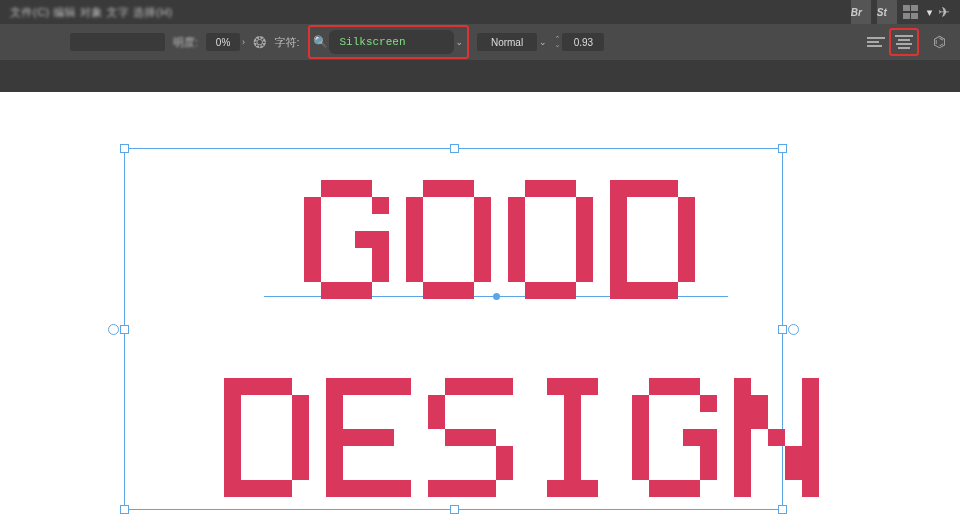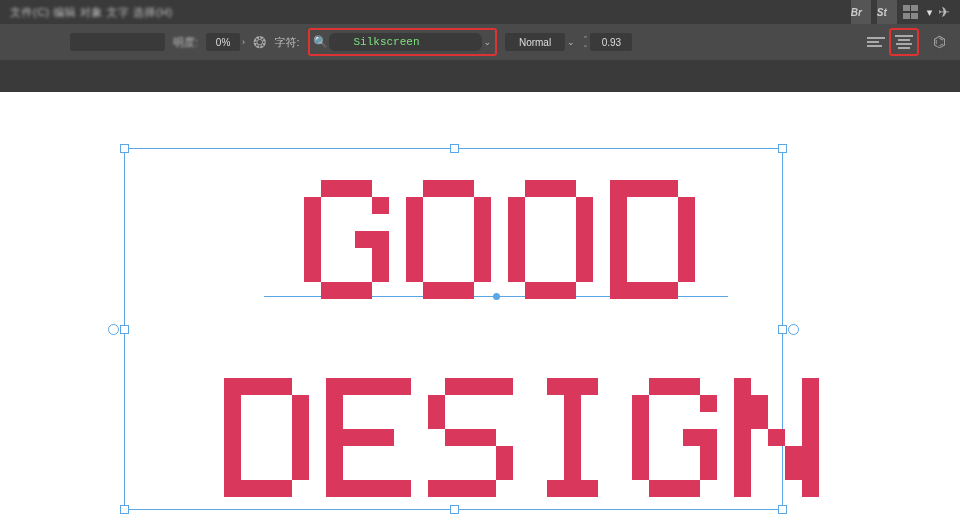--- a/index.html
+++ b/index.html
@@ -18,21 +18,21 @@
   .optbar{position:absolute;left:0;top:24px;right:0;height:36px;
     background:#4a4a4a;display:flex;align-items:center;padding:0 14px 0 70px;color:#ccc;font-size:11px;gap:8px;}
   .optbar .lw{width:95px;height:18px;background:#3a3a3a;border-radius:2px;}
   .optbar .lbl{opacity:.9;}
   .optbar .pct{display:flex;align-items:center;gap:2px;}
   .optbar .pctbox{width:34px;height:18px;background:#3a3a3a;border-radius:2px;display:flex;align-items:center;justify-content:center;color:#ddd;font-size:10px;}
   .optbar .caret{font-size:9px;color:#bbb;}
   .optbar .globe{font-size:16px;color:#aaa;}
   .optbar .font-group{display:flex;align-items:center;gap:1px;border:2px solid #d33;border-radius:3px;padding:3px 4px;}
   .optbar .search{color:#aaa;font-size:12px;}
-  .optbar .fontbox{min-width:105px;height:18px;background:#3a3a3a;border-radius:6px;display:flex;align-items:center;padding:0 24px;color:#7fe07f;font:11px/18px "Courier New",monospace;}
+  .optbar .fontbox{min-width:105px;height:24px;background:#3a3a3a;border-radius:6px;display:flex;align-items:center;padding:0 10px;color:#7fe07f;font:11px/18px "Courier New",monospace;}
   .optbar .stylebox{width:60px;height:18px;background:#3a3a3a;border-radius:2px;display:flex;align-items:center;justify-content:center;color:#ddd;font-size:10px;}
   .optbar .numwrap{display:flex;align-items:center;gap:2px;}
   .optbar .link{display:flex;flex-direction:column;gap:0;font-size:7px;color:#aaa;line-height:6px;}
   .optbar .numbox{width:42px;height:18px;background:#3a3a3a;border-radius:2px;display:flex;align-items:center;justify-content:center;color:#ddd;font-size:10px;}
   .optbar .align-group{display:flex;align-items:center;gap:4px;}
   .optbar .align{width:18px;height:16px;display:flex;flex-direction:column;gap:2px;justify-content:center;}
   .optbar .align span{height:2px;background:#aaa;}
   .optbar .align.left span:nth-child(2){width:70%;}
   .optbar .align.left span:nth-child(3){width:85%;}
   .optbar .align.center span{margin:0 auto;}

